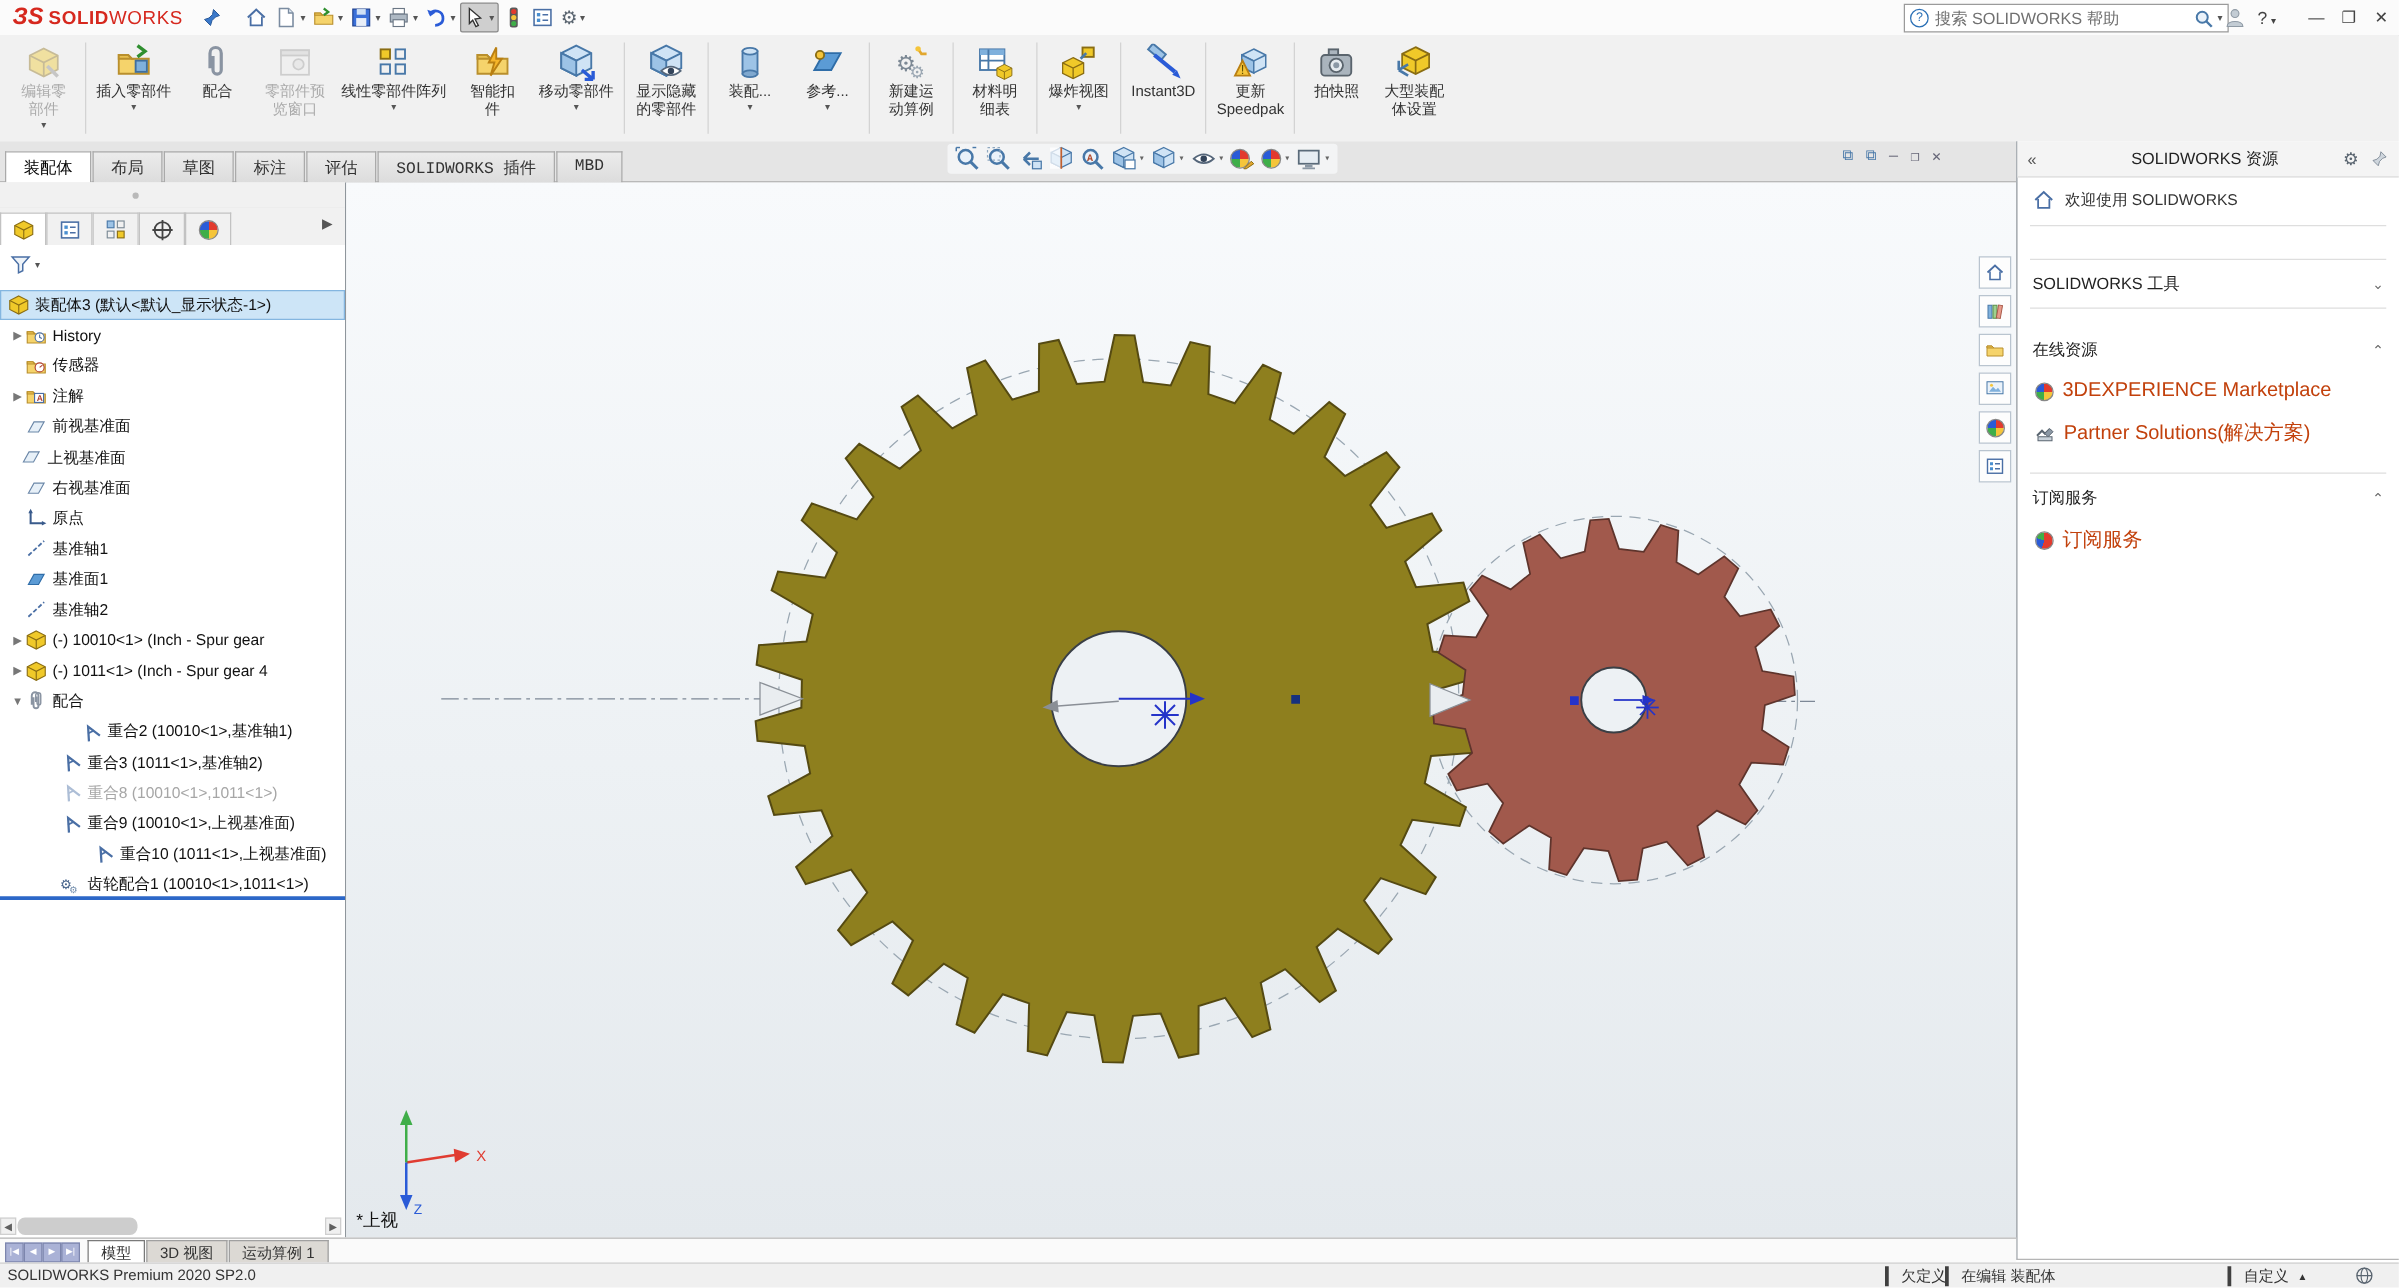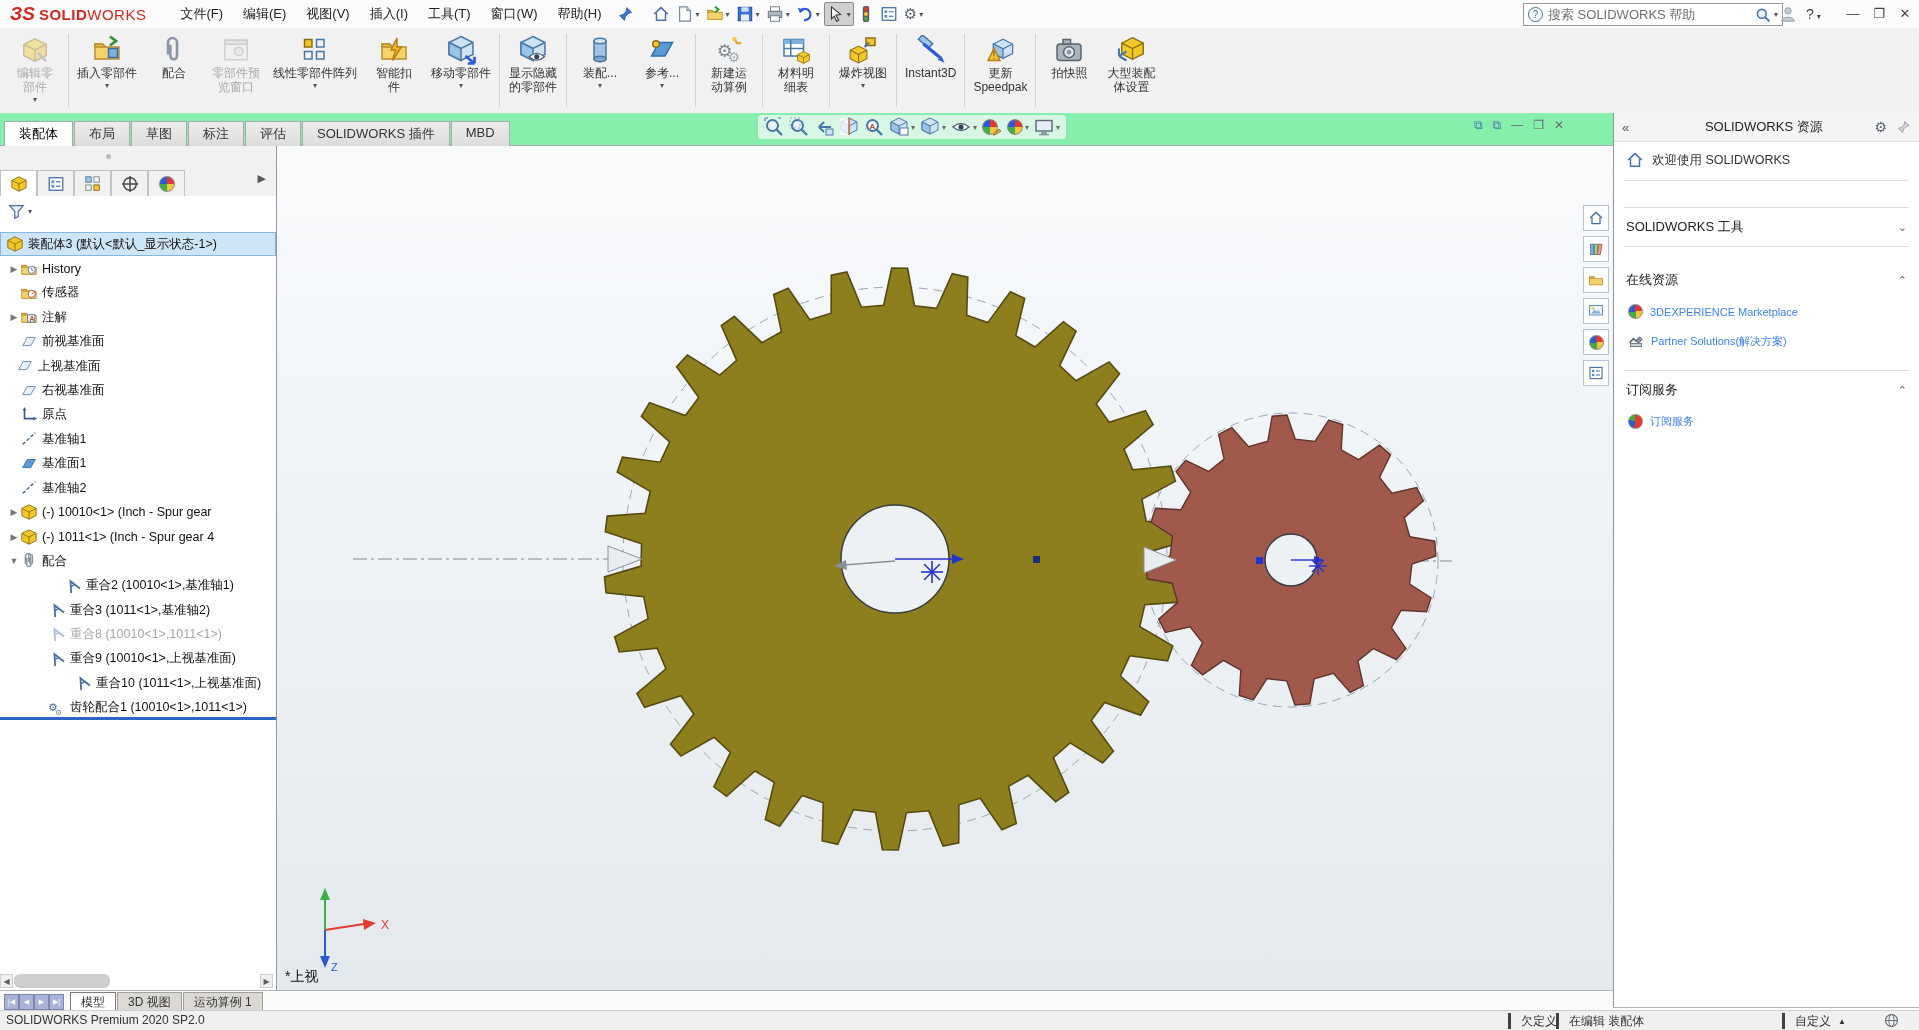--- a/index.html
+++ b/index.html
@@ -27,21 +27,21 @@
   
   #ribbon{position:absolute;left:0;top:28px;width:1919px;height:85px;background:#f1f1f1;display:flex;align-items:stretch;padding-left:4px;box-sizing:border-box;}
   .rbtn{display:flex;flex-direction:column;align-items:center;justify-content:flex-start;padding:6px 6px 0 6px;min-width:50px;cursor:default;}
   .rbtn .ricon{height:32px;display:flex;align-items:center;justify-content:center}
   .rbtn .l1,.rbtn .l2{font-size:12px;line-height:14px;color:#333;white-space:nowrap;}
   .rbtn .dd{font-size:8px;color:#555;line-height:12px}
   .rbtn.dis .l1,.rbtn.dis .l2{color:#ababab}
   .rbtn.dis svg{opacity:.4}
   .rsep{width:1px;background:#d3d3d3;margin:6px 2px;}
   
-  #cmband{position:absolute;left:0;top:113px;width:1613px;height:33px;background:#86efac;}
+  #cmband{position:absolute;left:0;top:113px;width:1613px;height:33px;background:#e5e5e5;font-family:Liberation Mono, monospace;}
   #cmtabs{position:absolute;left:4px;bottom:0;display:flex;}
   .cmtab{padding:3px 14px;font-size:13px;color:#333;background:linear-gradient(#ececec,#dcdcdc);border:1px solid #aaa;border-bottom:none;margin-right:1px;}
   .cmtab.active{background:#fff;color:#000;position:relative;}
   #cm-under{position:absolute;left:0;bottom:0;width:1613px;height:1px;background:#aaa}
   #headsup{position:absolute;left:758px;top:2px;display:flex;align-items:center;gap:5px;background:rgba(250,251,252,.7);padding:2px 6px;border-radius:3px;}
   .hu{display:flex;align-items:center}
   .hu .dd{font-size:8px;color:#666;margin-left:2px}
   #childwin{position:absolute;left:1474px;top:5px;display:flex;gap:10px;color:#667;font-size:12px;}
   
   #leftpanel{position:absolute;left:0;top:146px;width:277px;height:844px;background:#fff;border-right:1px solid #8f969c;box-sizing:border-box;}
@@ -68,21 +68,21 @@
   #viewport{position:absolute;left:277px;top:146px;width:1336px;height:844px;background:linear-gradient(180deg,#f8fafc 0%,#edf1f4 55%,#e4e9ed 100%);overflow:hidden;}
   #view-label{position:absolute;left:8px;top:822px;font-size:14px;color:#111}
   
   #taskpane{position:absolute;left:1613px;top:113px;width:306px;height:895px;background:#fff;border-left:1px solid #8f969c;border-bottom:1px solid #b5b5b5;box-sizing:border-box;}
   #tp-header{height:28px;background:#f4f4f4;border-bottom:1px solid #dcdcdc;display:flex;align-items:center;padding:0 8px;}
   #tp-header .chev{color:#555;font-size:13px;margin-right:24px}
   #tp-header .ttl{font-size:13px;color:#222;flex:1;text-align:center}
   .tp-row{display:flex;align-items:center;padding:9px 12px;font-size:12.5px;color:#333;}
   .tp-sec{display:flex;align-items:center;justify-content:space-between;padding:8px 12px;font-size:13px;color:#222;}
   .tp-hr{height:1px;background:#dedede;margin:2px 10px;}
-  .tp-item{display:flex;align-items:center;padding:7px 14px;font-size:11px;color:#3b82f6;gap:7px}
+  .tp-item{display:flex;align-items:center;padding:7px 14px;font-size:16px;color:#c2410c;gap:7px}
   .ball{border-radius:50%;background:conic-gradient(#e23a2e 0 25%,#f5c53a 25% 50%,#3fae49 50% 75%,#2a5bd7 75% 100%);border:1px solid #888;box-sizing:border-box}
   #tp-strip{position:absolute;left:1583px;top:205px;width:28px;}
   .strip-btn{width:26px;height:26px;background:#fdfdfd;border:1px solid #b9c4cf;margin-bottom:5px;display:flex;align-items:center;justify-content:center;box-sizing:border-box}
   
   #bottombar{position:absolute;left:0;top:990px;width:1613px;height:20px;background:#fafafa;border-top:1px solid #b5b5b5;display:flex;align-items:flex-end;box-sizing:border-box;}
   .navbtn{width:15px;height:16px;background:#aab2d6;border:1px solid #7c85ad;color:#fff;font-size:7px;line-height:14px;text-align:center;box-sizing:border-box;margin-top:2px}
   .btab{padding:2px 10px;font-size:12px;height:18px;line-height:14px;box-sizing:border-box;border:1px solid #a0a0a0;border-bottom:none;background:#dcd9d4;color:#333;margin-left:1px}
   .btab.active{background:#fff;border-color:#7a7a7a;}
   #statusbar{position:absolute;left:0;top:1010px;width:1919px;height:20px;background:#f0f0f0;border-top:1px solid #cfcfcf;box-sizing:border-box;font-size:12px;color:#333}
   #status-left{position:absolute;left:6px;top:2px}
@@ -164,29 +164,20 @@
         <line x1="10" y1="12.5" x2="15" y2="12.5" stroke="#4a6fa5" stroke-width="1.3"></line>
       </symbol>
   </defs>
 </svg>
 
 <div id="titlebar">
   <div id="logo">
     <span class="ds-mark">ЗS</span>
     <span class="logo-solid">SOLID</span>
     <span class="logo-works">WORKS</span>
-  </div>
-  <div id="menubar">
-    <span class="menu-item">文件(F)</span>
-    <span class="menu-item">编辑(E)</span>
-    <span class="menu-item">视图(V)</span>
-    <span class="menu-item">插入(I)</span>
-    <span class="menu-item">工具(T)</span>
-    <span class="menu-item">窗口(W)</span>
-    <span class="menu-item">帮助(H)</span>
   </div>
   <span style="margin-left:6px">
     <svg width="16" height="16" viewBox="0 0 20 20">
         <path d="M11,2 L17,8 L13,9.5 L9.5,13 L8,18 L2,12 L6.5,10.5 L10,7 Z" fill="#3a78c9" stroke="#2a5a9a"></path>
       </svg>
   </span>
   <div class="qat">
     <span class="qbtn">
         <svg class="i18" width="18" height="18" viewBox="0 0 20 20">
           <use href="#s-home"></use>

